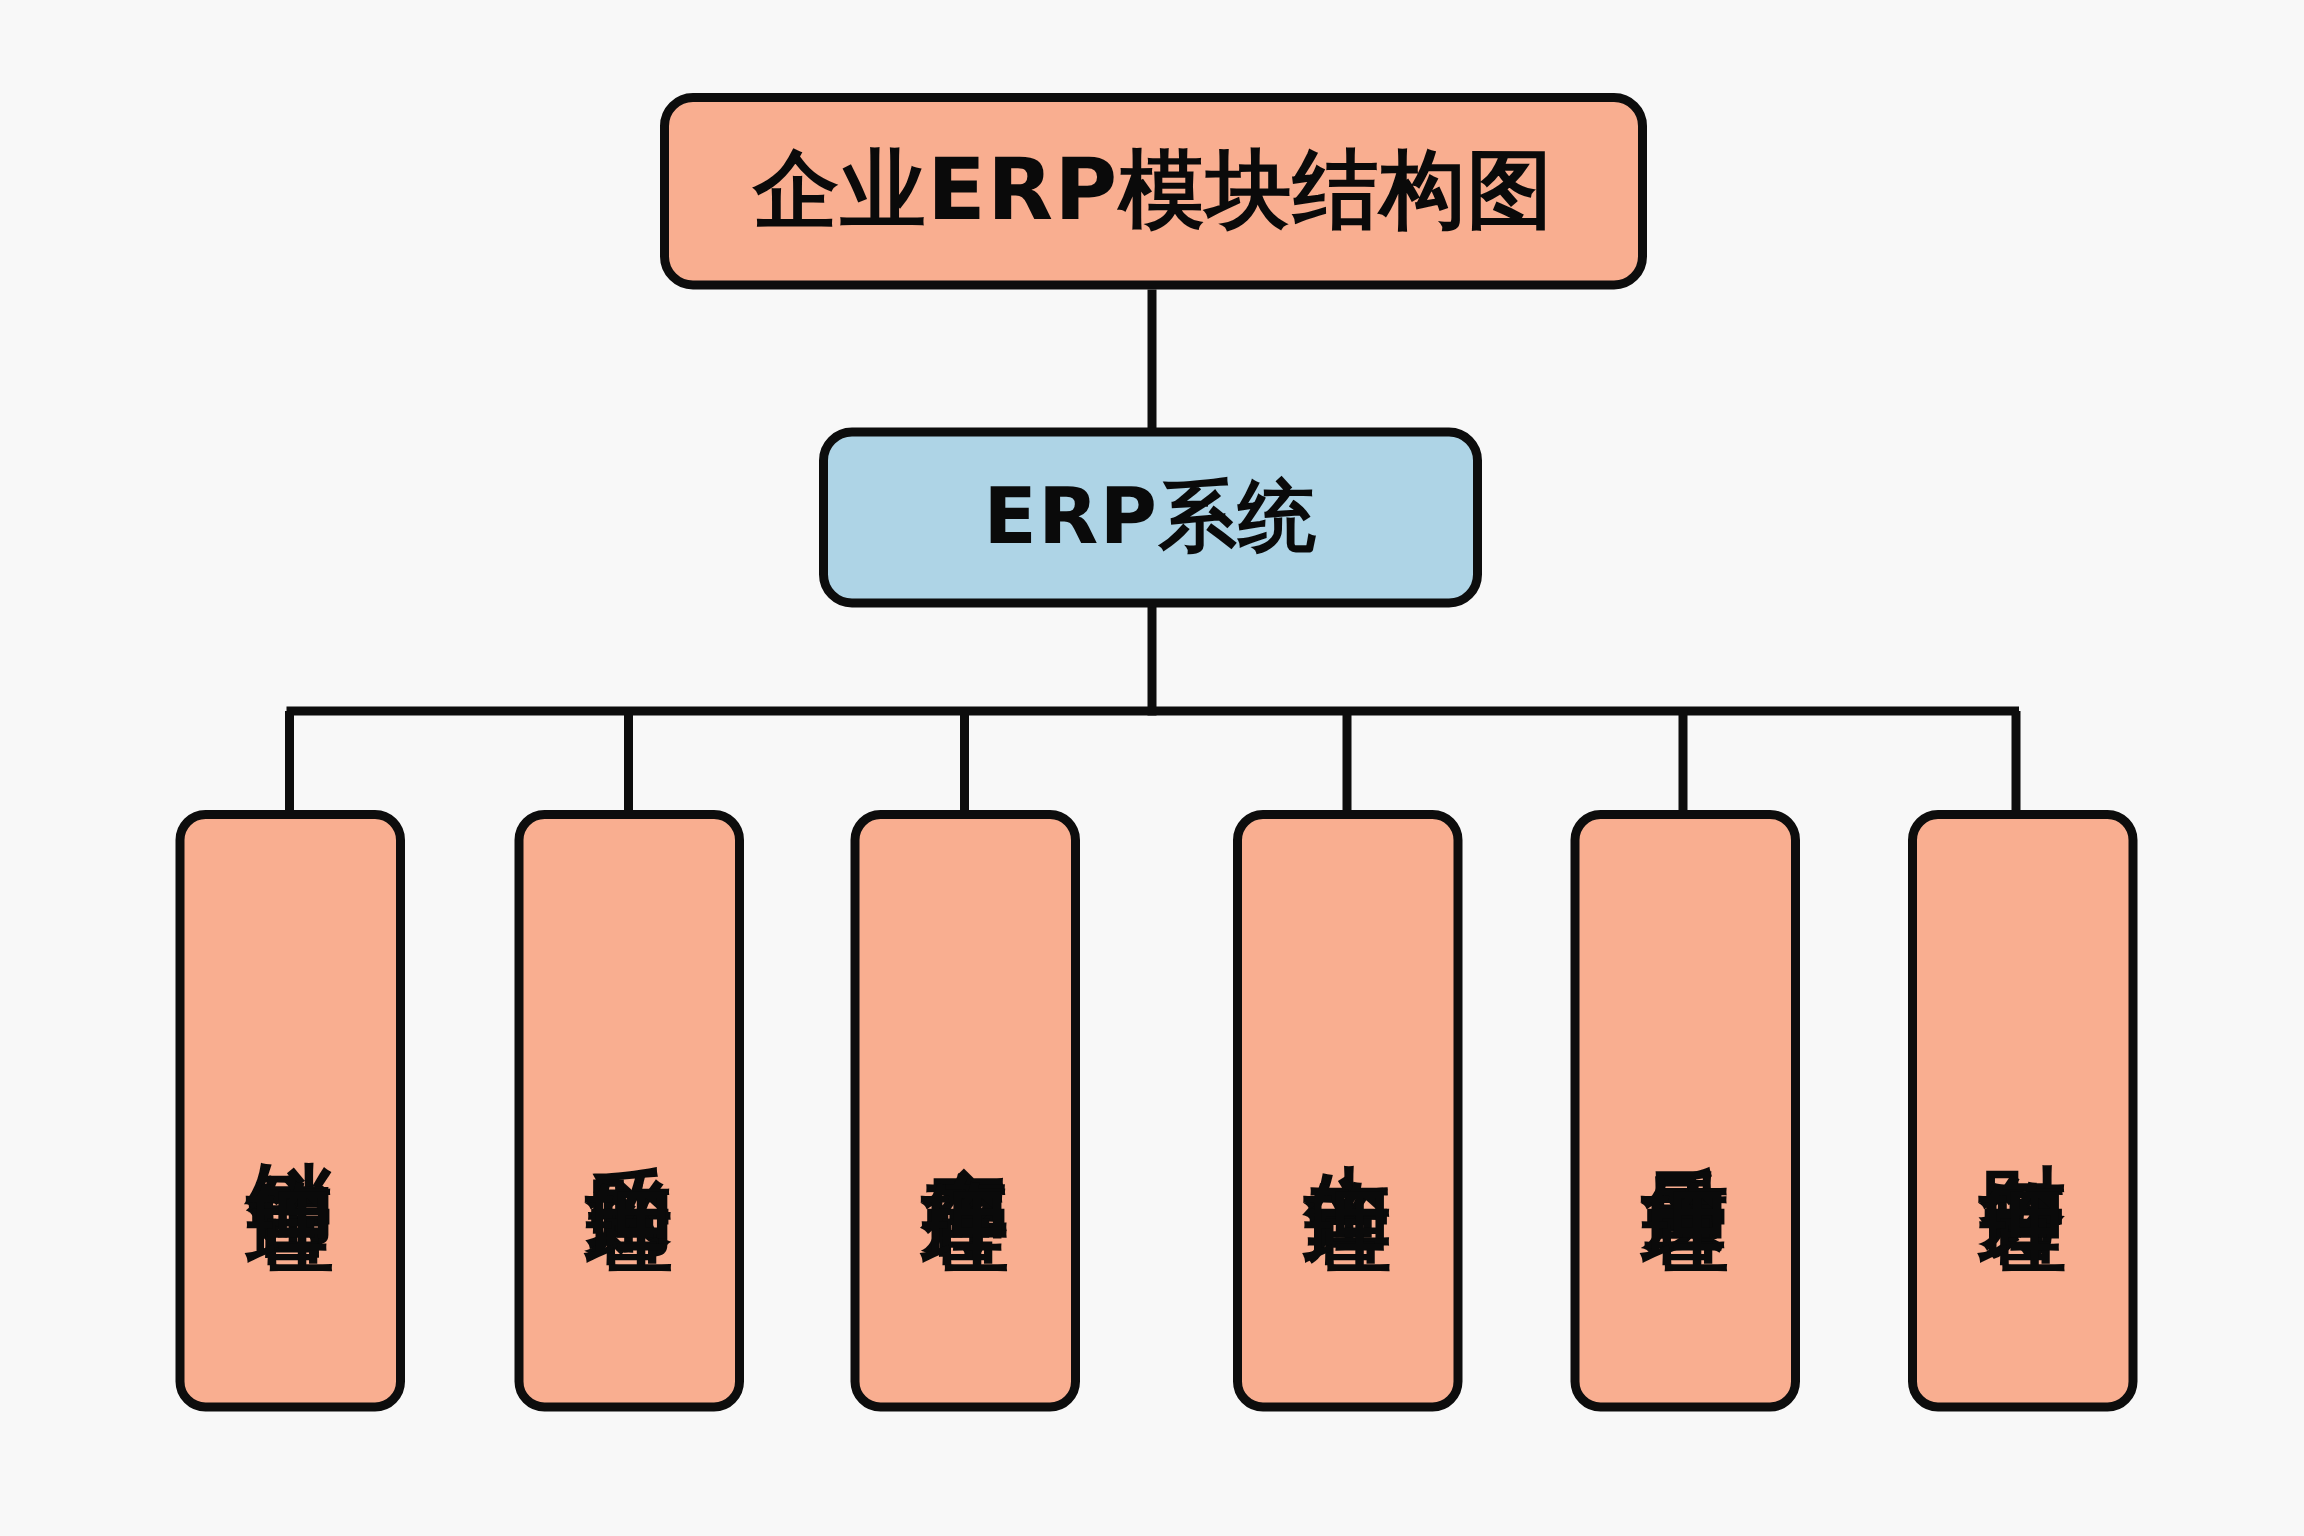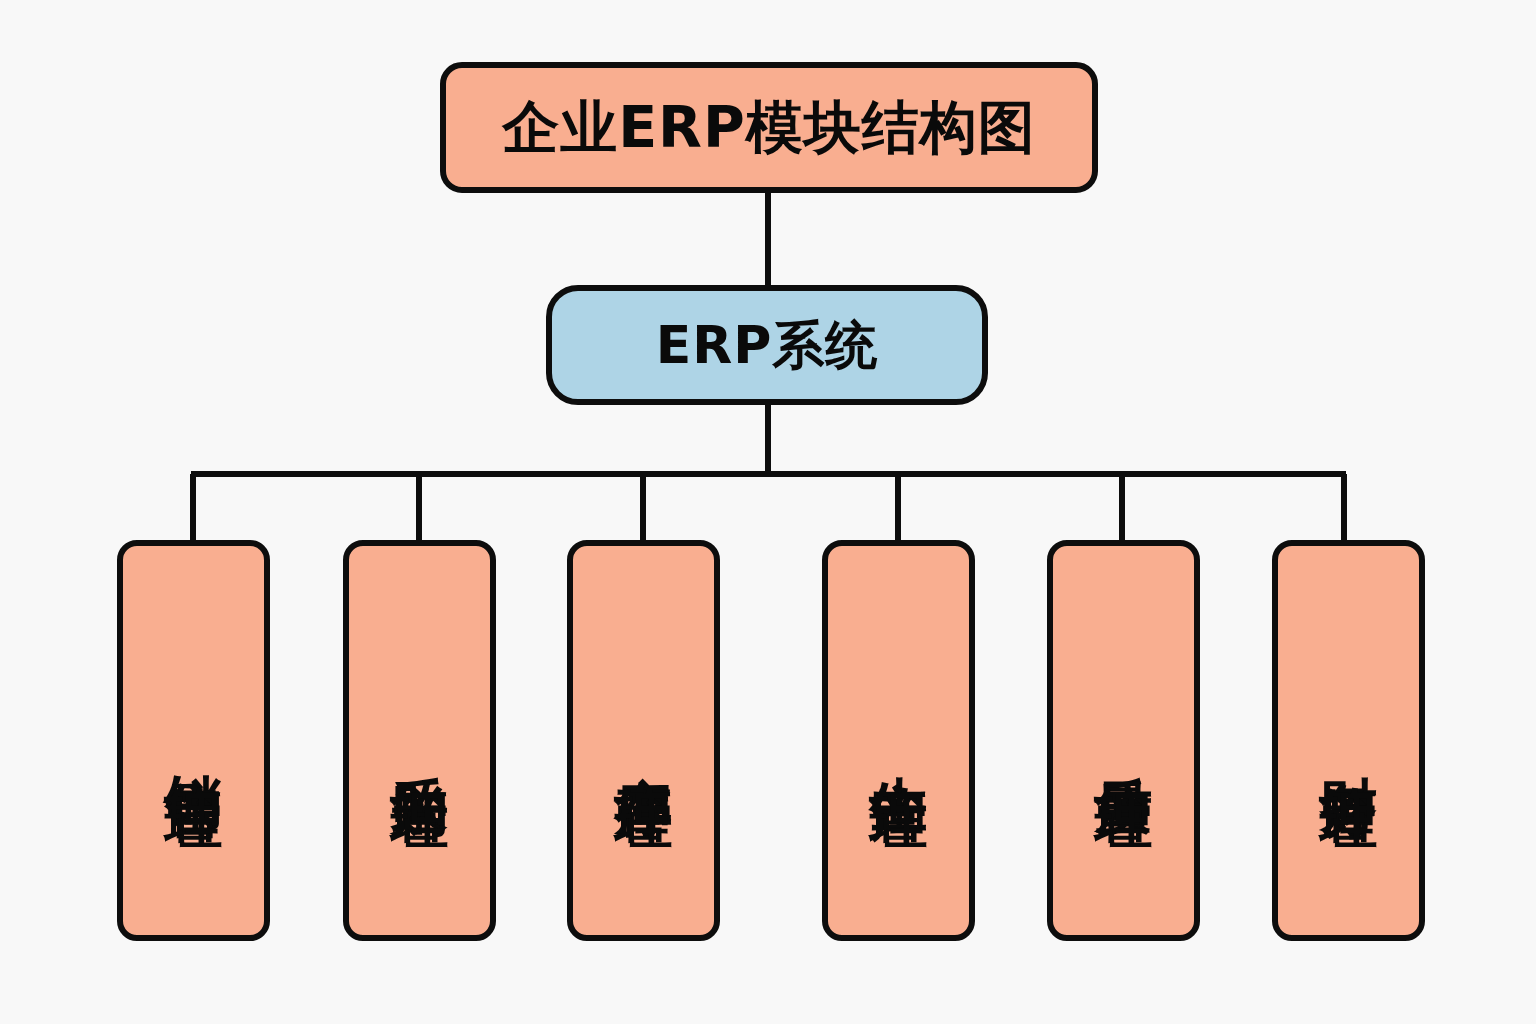--- a/index.html
+++ b/index.html
@@ -59,21 +59,21 @@
     letter-spacing: 1px;
     line-height: 1;
   }
 
   
   .node--system {
     left: 546px;
     top: 285px;
     width: 442px;
     height: 120px;
-    border-radius: 32px;
+    border-radius: 22px;
     background: #aed4e6;
   }
   .node--system .node-label {
     font-size: 52px;
     letter-spacing: 1px;
     line-height: 1;
   }
 
   
   .node--module {

